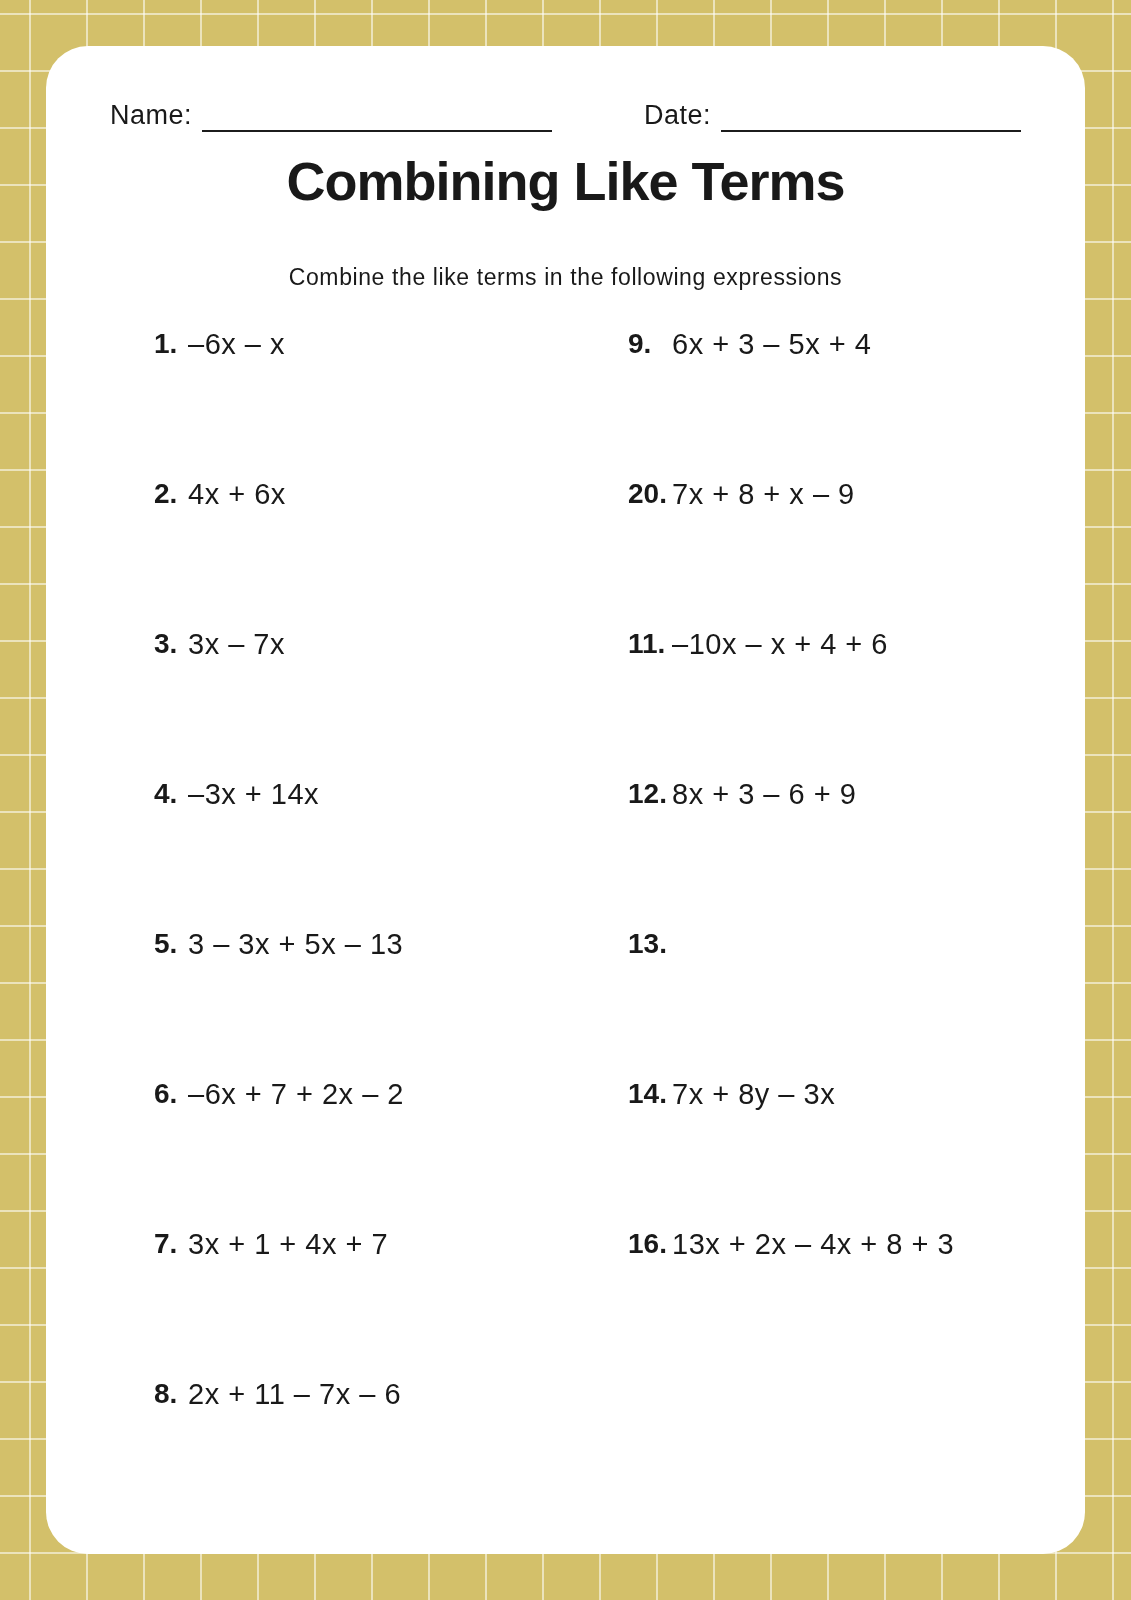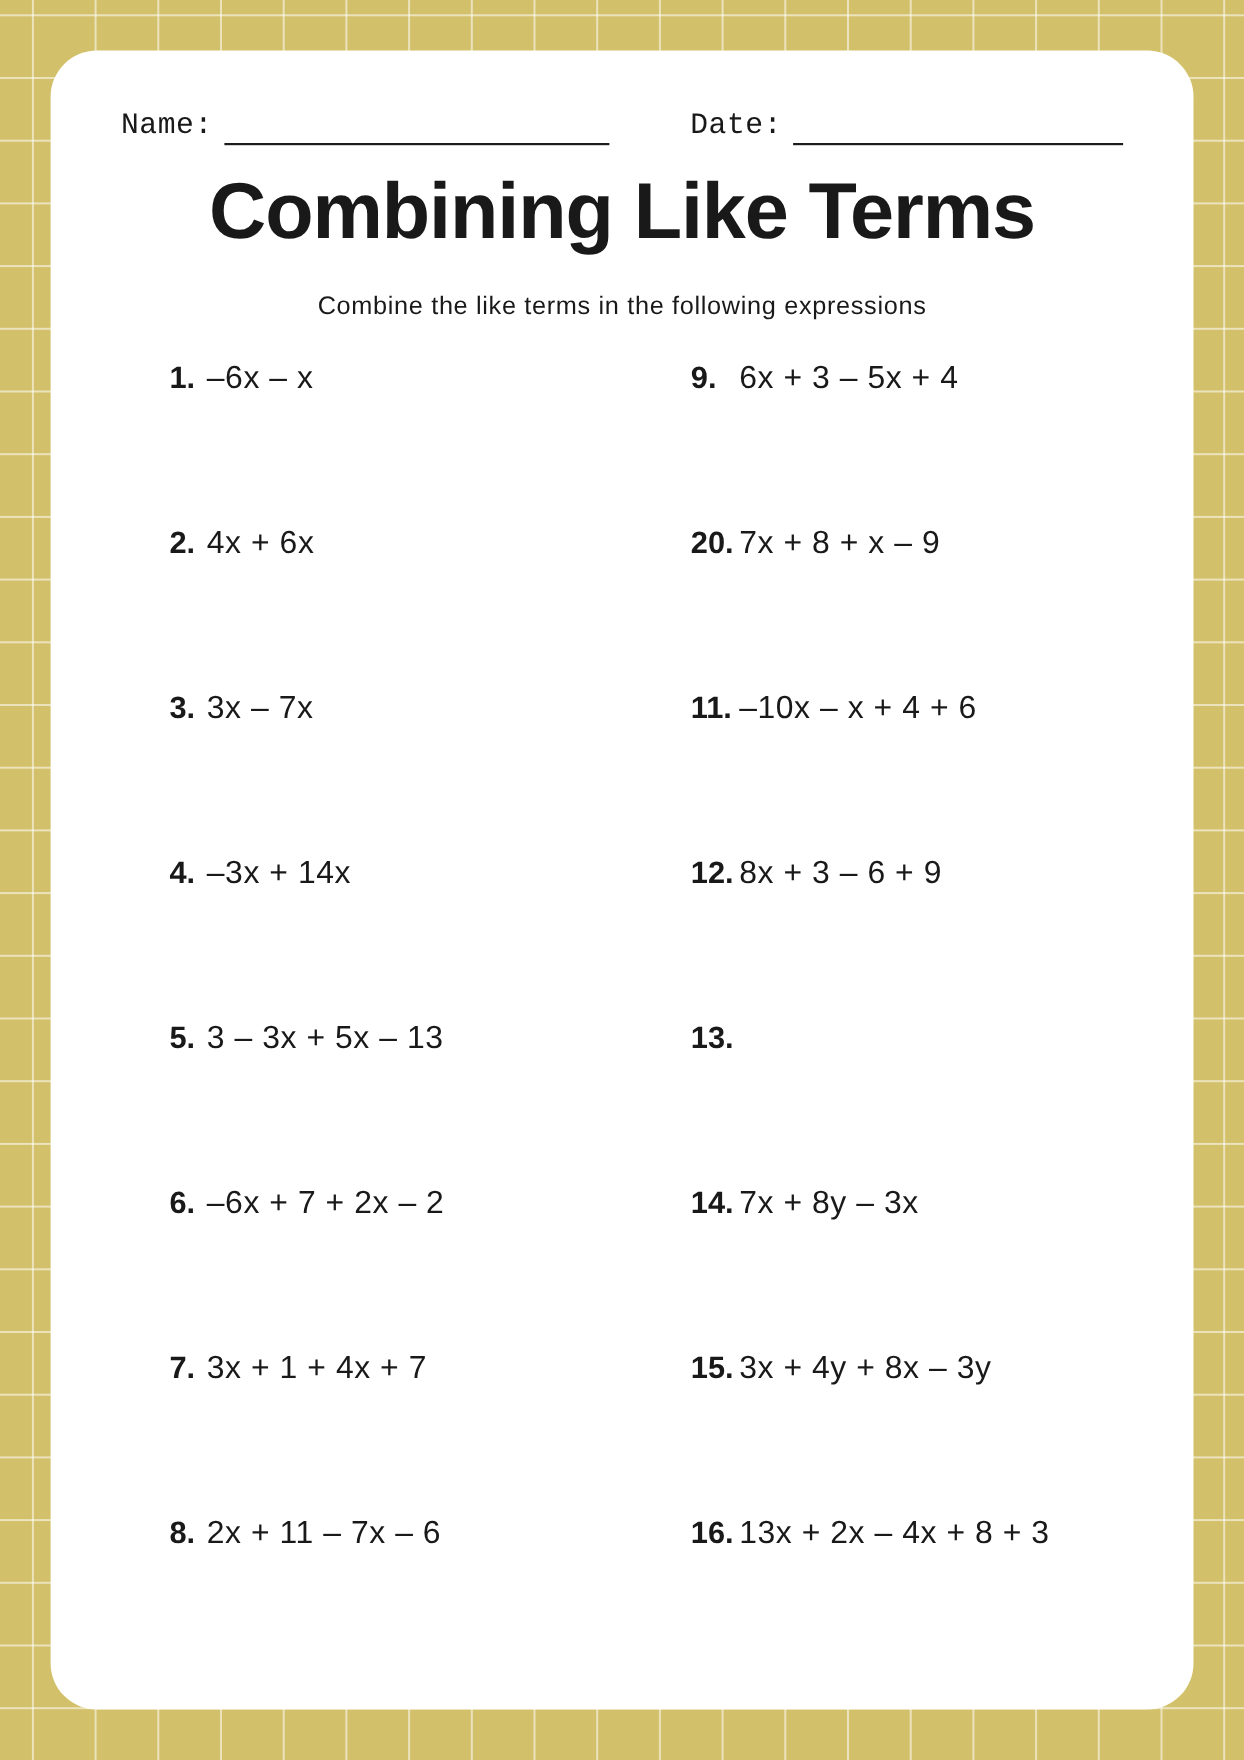--- a/index.html
+++ b/index.html
@@ -45,38 +45,37 @@
   .field {
     display: flex;
     align-items: flex-end;
   }
   .field-label {
     font-size: 27px;
     line-height: 34px;
     font-weight: 500;
     letter-spacing: 0.5px;
     white-space: nowrap;
-    font-family: Liberation Mono, monospace;
   }
   .field-line {
     display: inline-block;
     height: 32px;
     border-bottom: 2.5px solid #1c1c1c;
     margin-left: 10px;
   }
   .name-line { width: 350px; }
   .date-line { width: 300px; }
   .title {
     position: absolute;
     top: 100px;
     left: 0;
     right: 0;
     margin: 0;
     text-align: center;
-    font-size: 72px;
+    font-size: 54px;
     font-weight: 800;
     letter-spacing: -1px;
     line-height: 1.3;
   }
   .subtitle {
     position: absolute;
     top: 206px;
     left: 0;
     right: 0;
     margin: 12px;
@@ -188,22 +187,18 @@
       <span class="pexpr">8x + 3 – 6 + 9</span>
     </div>
     <div class="problem col-right">
       <span class="pnum">13.</span>
     </div>
     <div class="problem col-right">
       <span class="pnum">14.</span>
       <span class="pexpr">7x + 8y – 3x</span>
     </div>
     <div class="problem col-right">
-      <span class="pnum">15.</span>
-      <span class="pexpr">3x + 4y + 8x – 3y</span>
-    </div>
-    <div class="problem col-right">
       <span class="pnum">16.</span>
       <span class="pexpr">13x + 2x – 4x + 8 + 3</span>
     </div>
   </div>
 
 </div>
 
 </body></html>

